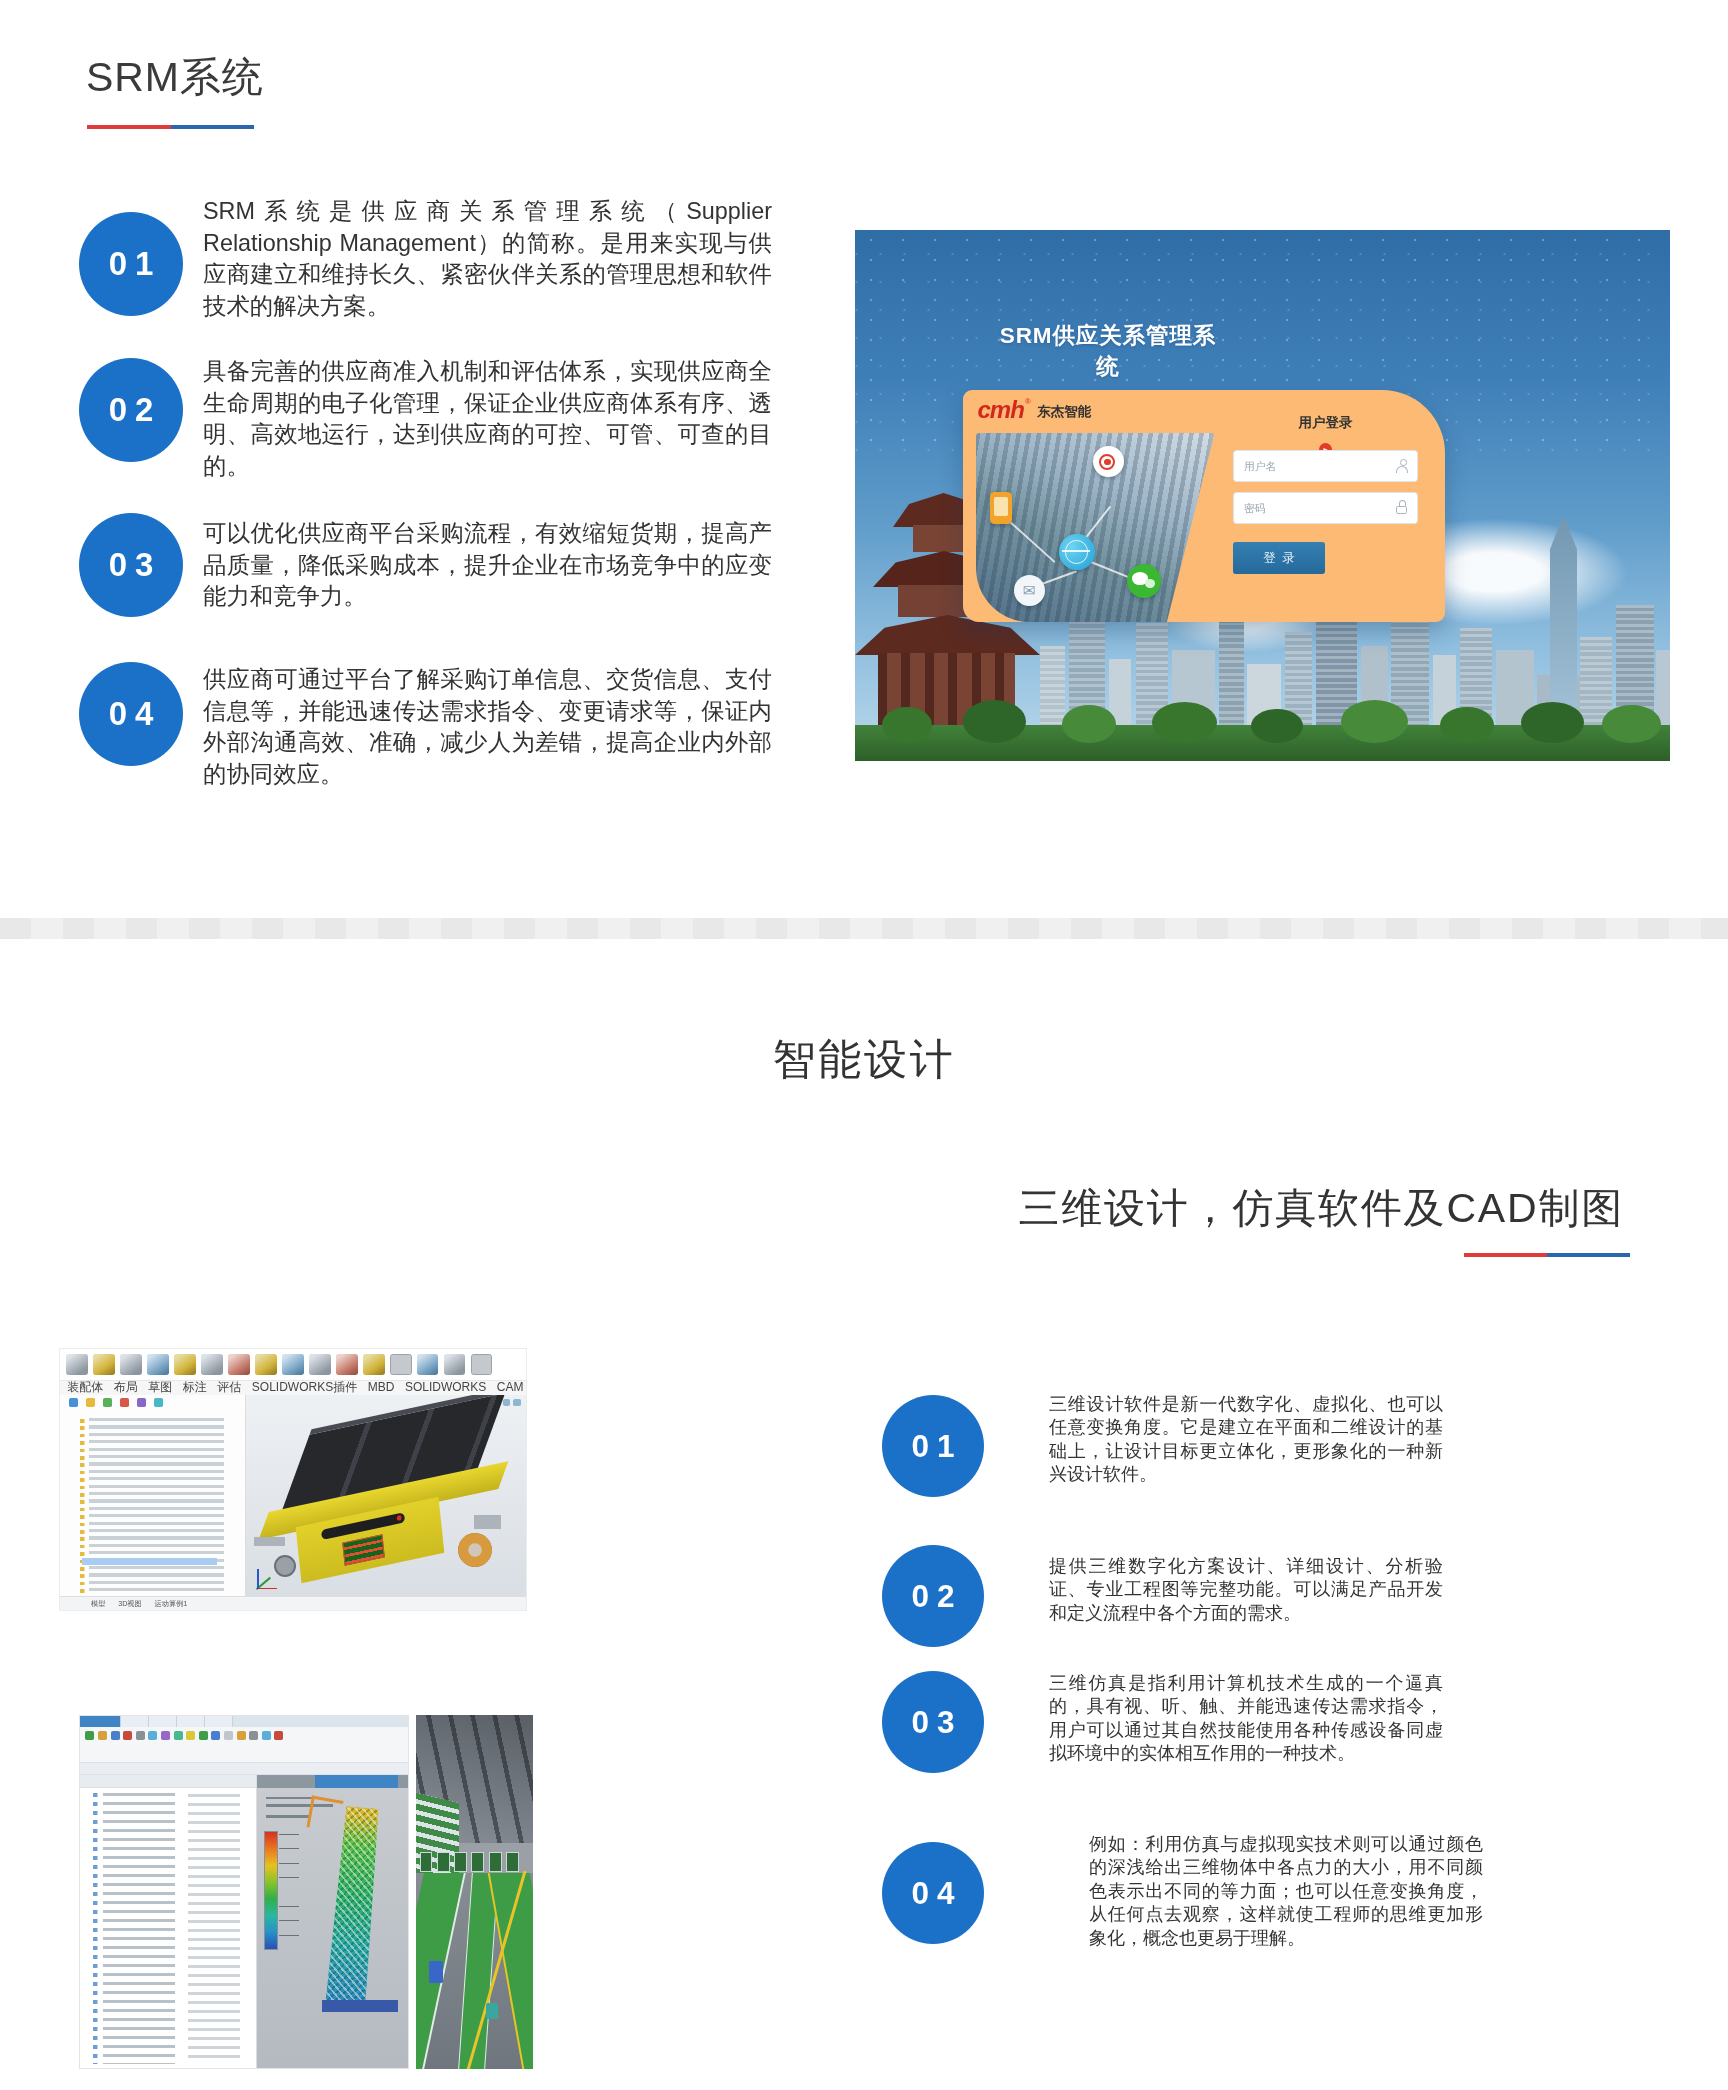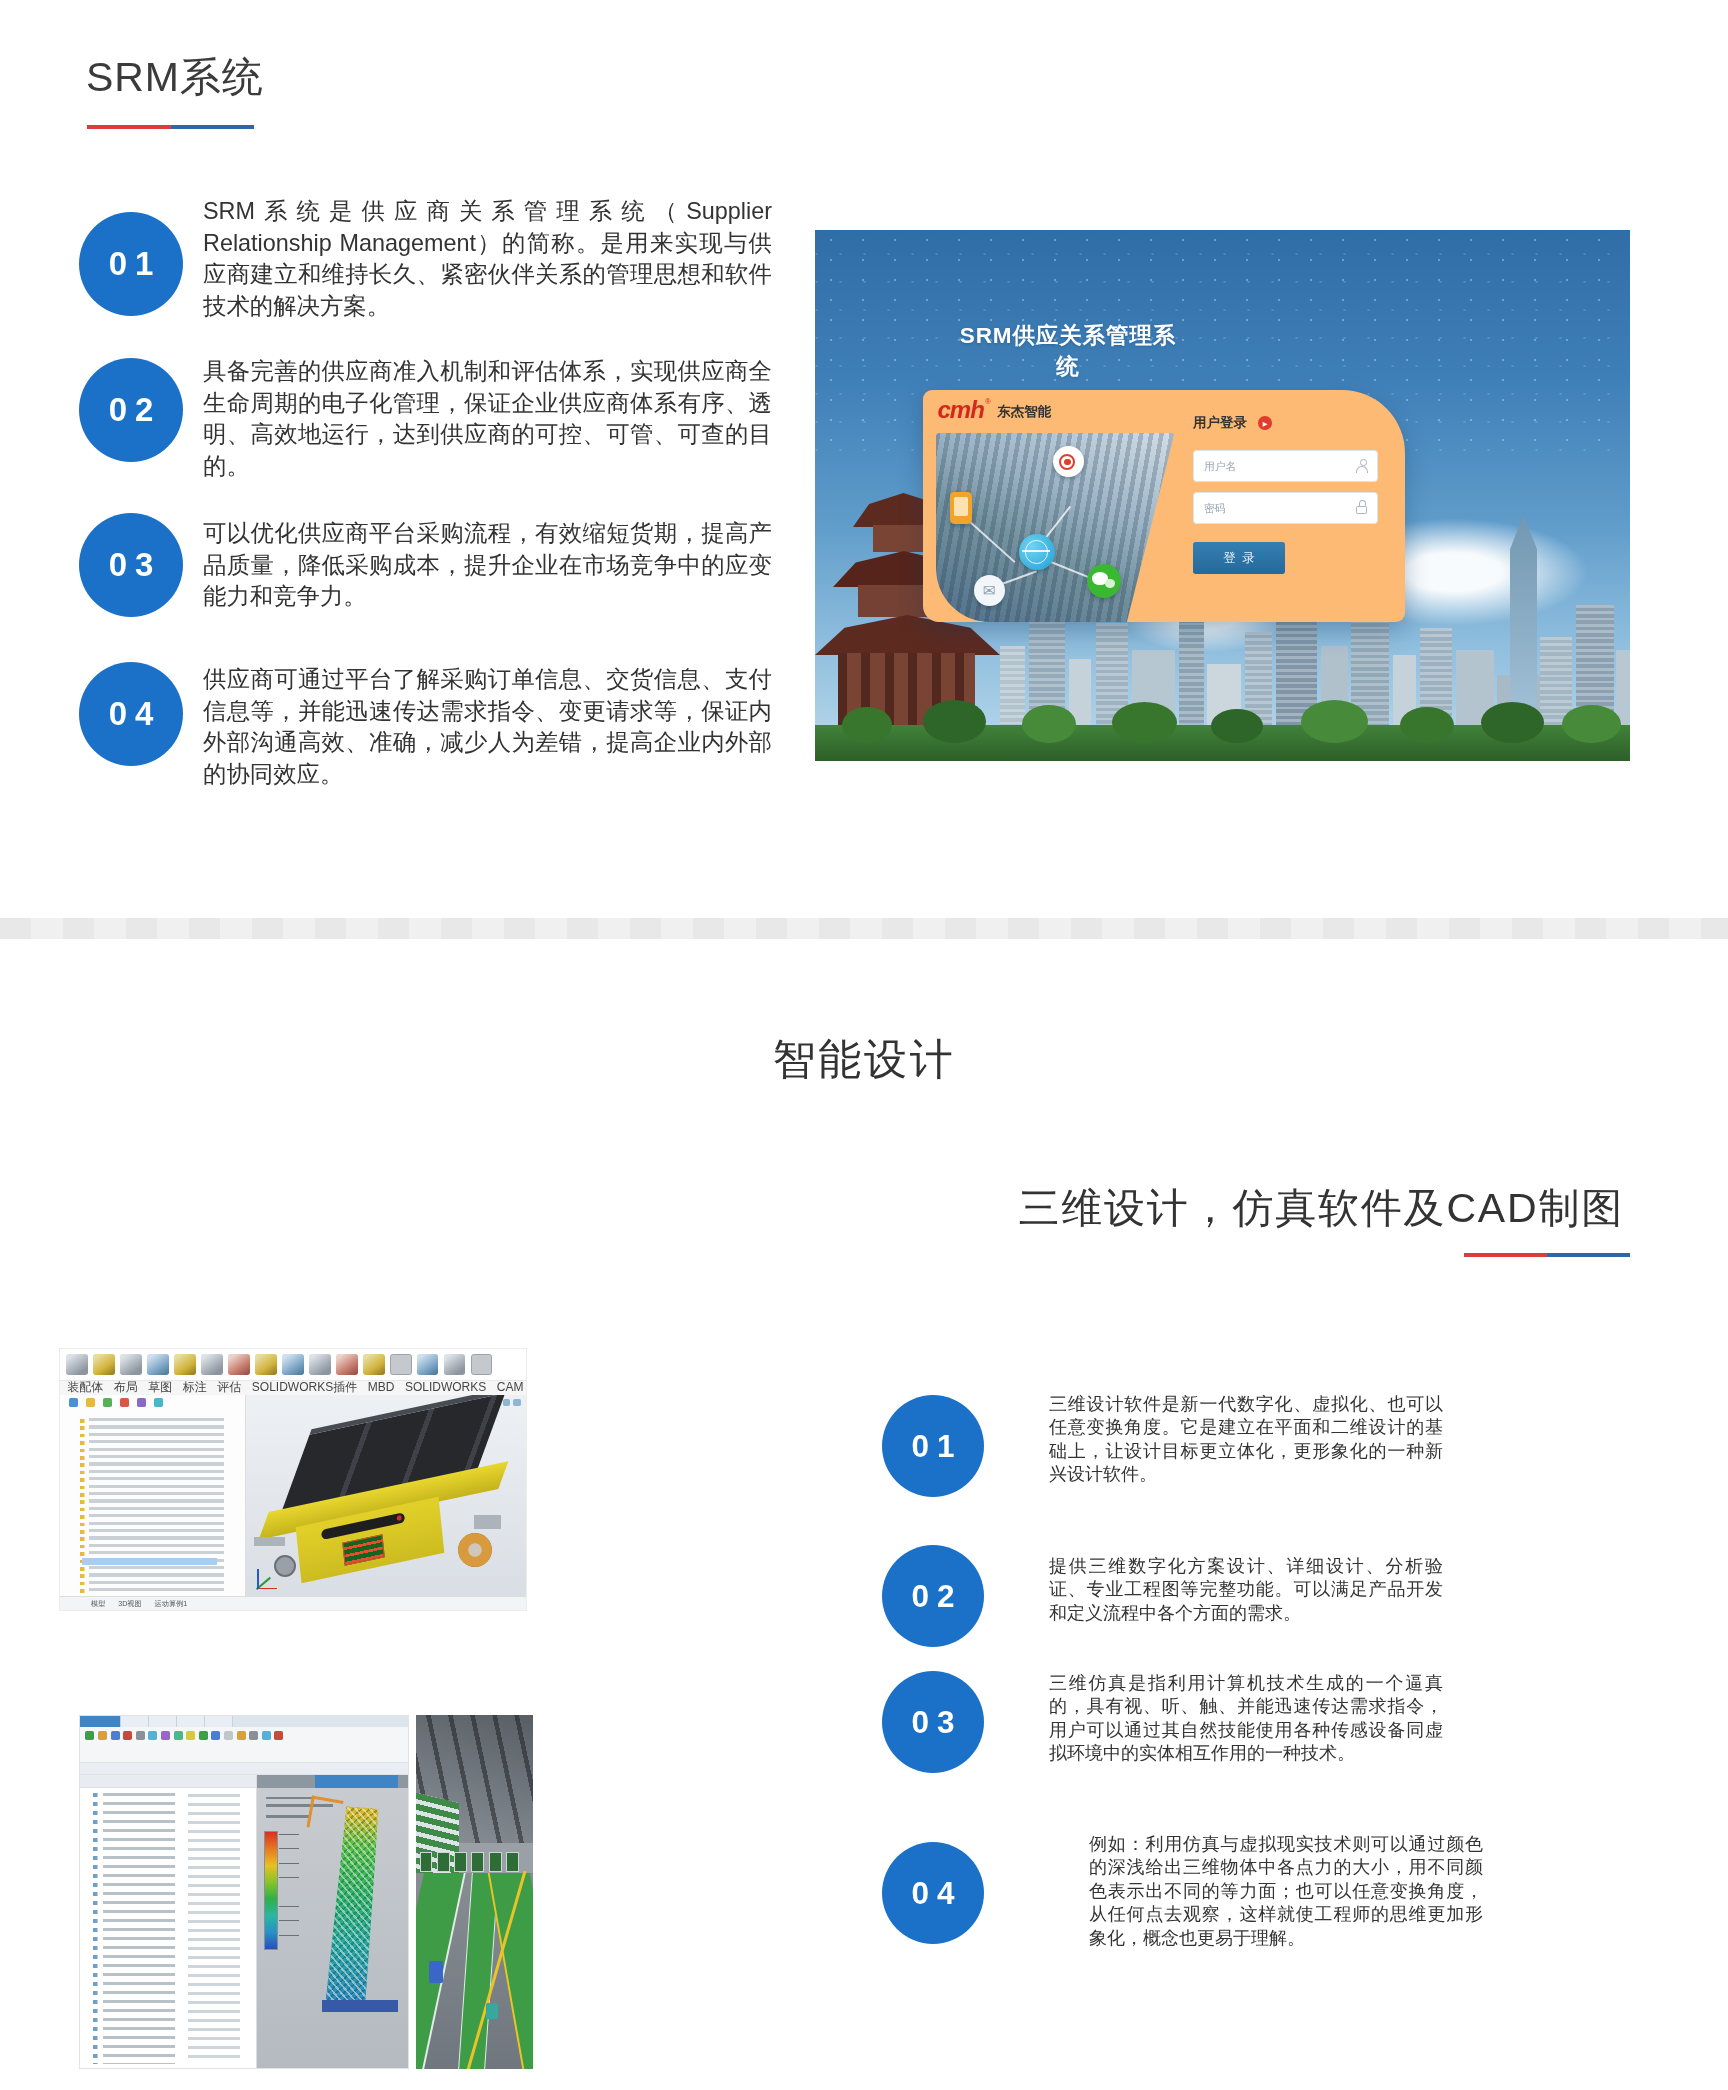--- a/index.html
+++ b/index.html
@@ -31,21 +31,21 @@
   #d1c{left:882px;top:1395px;} #d1t{left:1049px;top:1393px;width:394px;}
   #d2c{left:882px;top:1545px;} #d2t{left:1049px;top:1555px;width:394px;}
   #d3c{left:882px;top:1671px;} #d3t{left:1049px;top:1672px;width:394px;}
   #d4c{left:882px;top:1842px;} #d4t{left:1049px;top:1833px;width:394px;margin-left:40px;}
 
   
   .divider{position:absolute;left:0;top:918px;width:100%;height:21px;background:#f0f0f0;
      background-image:repeating-linear-gradient(90deg,rgba(0,0,0,.035) 0 31px,transparent 31px 63px);}
 
   
-  #srm-img{position:absolute;left:815px;top:230px;width:815px;height:531px;overflow:hidden;}
+  #srm-img{position:absolute;left:855px;top:230px;width:815px;height:531px;overflow:hidden;}
   .sky{position:absolute;inset:0;background:linear-gradient(180deg,#2f6da6 0%,#3f7fb8 28%,#5f9cca 55%,#8fbede 78%,#bcdaec 100%);}
   .sky-dots{position:absolute;left:0;top:0;right:0;height:225px;opacity:.5;
      background-image:radial-gradient(circle,rgba(255,255,255,.6) 1.2px,transparent 1.6px),
                       radial-gradient(circle,rgba(255,255,255,.35) 1px,transparent 1.4px);
      background-size:32px 20px,24px 28px;background-position:0 0,13.5px 10px;}
   .banner-title{position:absolute;left:135px;top:90px;width:236px;text-align:center;
      font-size:22.5px;font-weight:bold;color:#fff;letter-spacing:0.9px;text-shadow:0 0.9px 2.7px rgba(20,60,100,.35);}
   .login-card{position:absolute;left:108px;top:160px;width:482px;height:232px;background:#fdba74;
      border-radius:9px 63px 9px 16px;box-shadow:0 9px 23.4px rgba(15,55,95,.3);}
   .brand{position:absolute;left:14.4px;top:7.2px;display:flex;align-items:flex-start;}
@@ -65,21 +65,21 @@
   .phone-icon{left:14.4px;top:59px;width:21.6px;height:32px;border-radius:4.5px;background:#f2a32a;box-shadow:0 1.8px 4.5px rgba(10,30,50,.3);position:absolute;}
   .phone-icon::before{content:"";position:absolute;left:3.6px;top:4.5px;right:3.6px;bottom:8px;background:#fbe3b0;border-radius:1.8px;}
   .globe-icon{left:83px;top:101px;width:36px;height:36px;background:radial-gradient(circle at 35% 35%,#6ed4f2,#1f9fd6);}
   .globe-icon::before{content:"";position:absolute;left:6.3px;top:6.3px;width:21.6px;height:21.6px;border:1.8px solid rgba(255,255,255,.85);border-radius:50%;}
   .globe-icon::after{content:"";position:absolute;left:3.6px;top:16px;width:28px;height:1.8px;background:rgba(255,255,255,.85);}
   .mail-icon{left:38px;top:142px;width:31px;height:31px;background:#f3f6f8;color:#8aa0b0;font-size:15.3px;display:flex;align-items:center;justify-content:center;}
   .wechat-icon{left:151px;top:131px;width:34px;height:34px;background:#3bb832;}
   .wechat-icon::before{content:"";position:absolute;left:5.4px;top:8px;width:16px;height:12.6px;background:#fff;border-radius:50%;}
   .wechat-icon::after{content:"";position:absolute;left:18px;top:15.3px;width:10.8px;height:9px;background:#d8f3d4;border-radius:50%;}
   .login-form{position:absolute;left:270px;top:24px;width:185px;}
-  .login-title-row{display:flex;align-items:center;gap:11px;}
+  .login-title-row{display:flex;align-items:center;gap:11px;flex-direction:column;}
   .login-title{font-size:13.5px;font-weight:bold;color:#333;}
   .login-arrow-icon{width:13.5px;height:13.5px;border-radius:50%;background:#e23c2c;color:#fff;font-size:6.3px;
      display:flex;align-items:center;justify-content:center;padding-left:0.9px;box-sizing:border-box;}
   .input-box{position:absolute;left:0;width:185px;height:31.5px;background:#fff;border:0.9px solid #dde4ea;border-radius:3.6px;box-sizing:border-box;}
   #user-box{top:36px;} #pass-box{top:78px;}
   .ph{font-size:10.8px;color:#9aa6b0;line-height:30px;padding-left:10px;}
   .person-icon{position:absolute;right:8px;top:8px;width:12.6px;height:14.4px;}
   .person-icon::before{content:"";position:absolute;left:3.6px;top:0;width:4.5px;height:4.5px;border:1.4px solid #aab6c0;border-radius:50%;}
   .person-icon::after{content:"";position:absolute;left:0;top:7.2px;width:10px;height:5.4px;border:1.4px solid #aab6c0;border-bottom:none;border-radius:6.3px 6.3px 0 0;}
   .lock-icon{position:absolute;right:8px;top:7.2px;width:12.6px;height:15.3px;}

